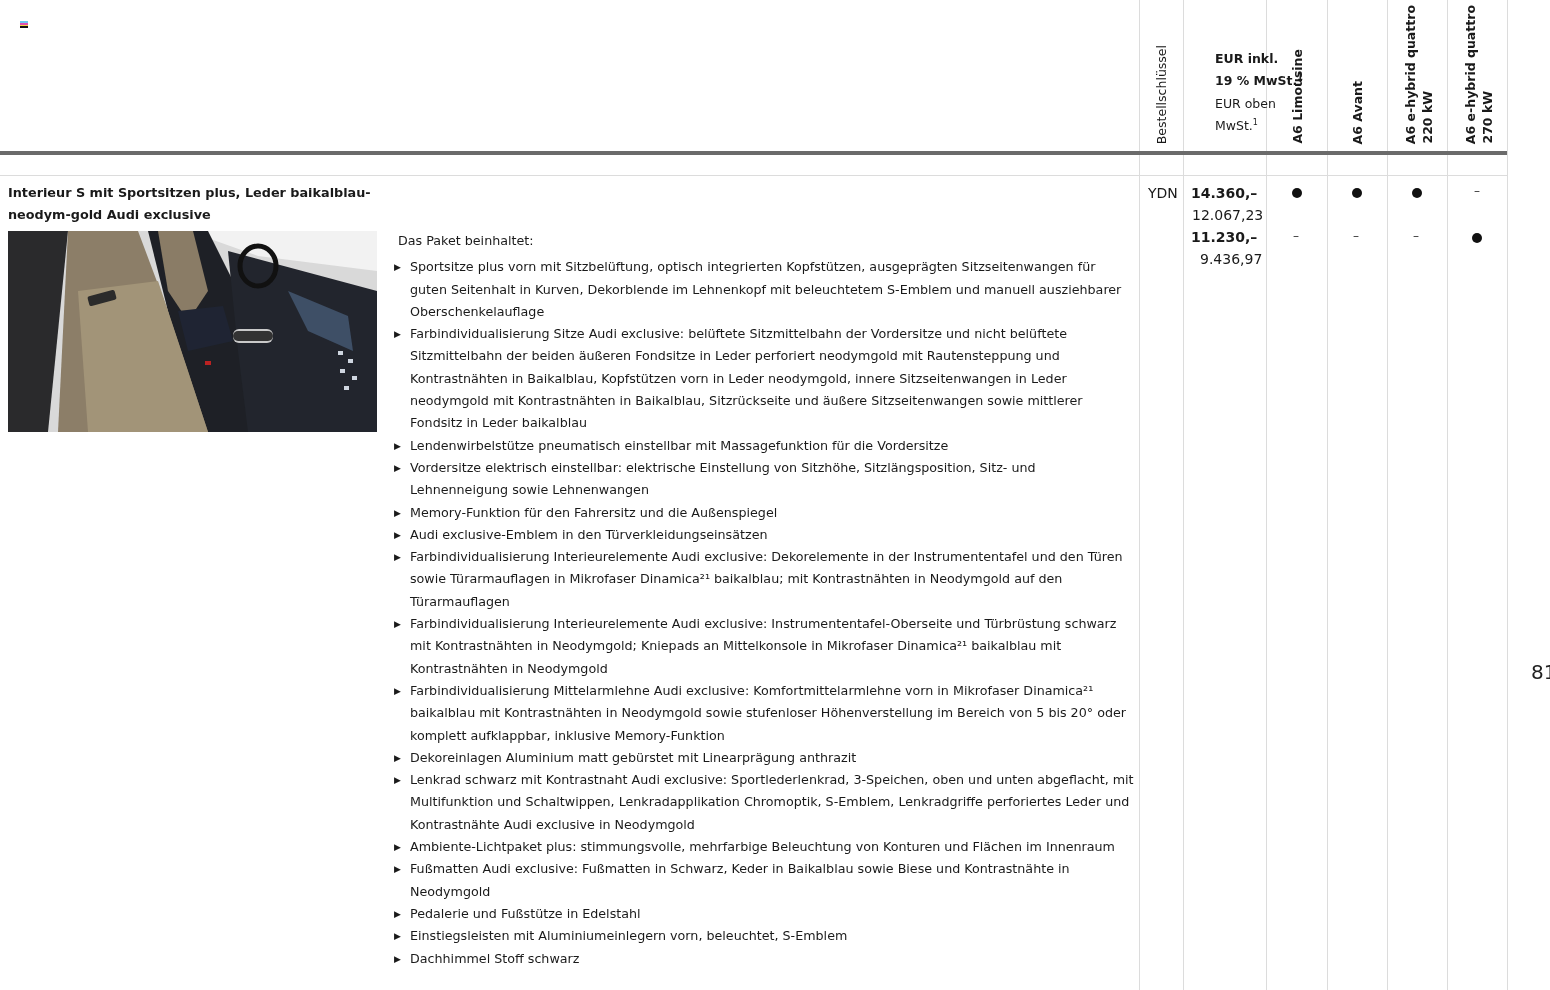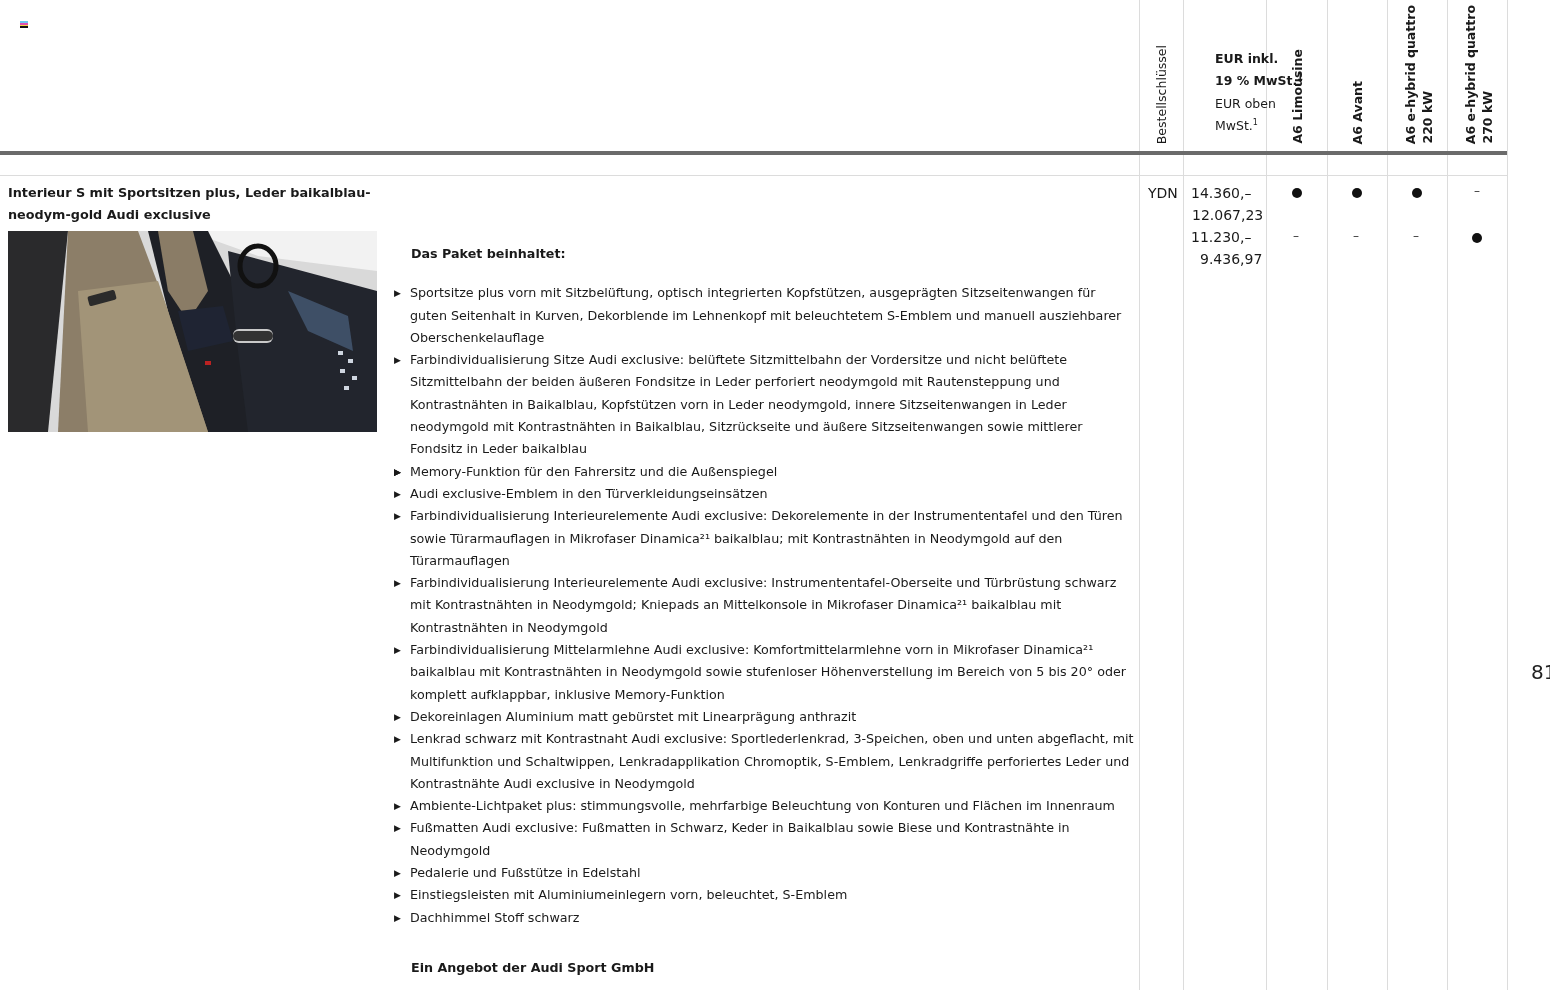--- a/index.html
+++ b/index.html
@@ -14,27 +14,27 @@
            font-size:12.5px; line-height:17px; white-space:nowrap; }
   .vtext.bold { font-weight:bold; }
   .price-head { position:absolute; left:1187px; top:48px; font-size:12.5px; line-height:22.3px;margin-left:28px; }
   .price-head .b { font-weight:bold; }
   .sup { font-size:8px; vertical-align:super; line-height:0; }
   .item-title { position:absolute; left:8px; top:182px; width:380px; font-size:12.8px;
                 font-weight:bold; line-height:22.3px; }
   .photo { position:absolute; left:8px; top:231px; width:369px; height:201px; overflow:hidden;
            background:linear-gradient(120deg,#2a2a2e 0%,#3b3a3a 20%,#8a7d68 35%,#9a8c74 45%,#3a3c44 60%,#1e2028 75%,#2b2e36 100%); }
   .desc { position:absolute; left:394px; top:226px; width:740px; font-size:12.7px; line-height:22.3px; }
-  .desc p { margin:17px;font-weight:bold; }
+  .desc p { margin:4px; }
   .desc ul { list-style:none; margin:0; padding:0; }
   .desc li { position:relative; padding-left:16px; }
   .desc li .tri { position:absolute; left:0; top:0; font-size:9px; }
   .desc .gap { height:11px; }
   .cell { position:absolute; font-size:14px; line-height:22.3px; }
-  .bold { font-weight:normal; }
+  .bold { font-weight:bold; }
   .dot { position:absolute; width:10px; height:10px; border-radius:50%; background:#111; }
   .dash { position:absolute; font-size:12px; color:#333; }
   .page-num { position:absolute; left:1531px; top:660px; font-size:20px; color:#222; }
 </style>
 </head>
 <body>
 
 <div class="logo-mark">
   <span style="background:#6ec6f0"></span>
     <span style="background:#e04fb0"></span>
@@ -96,22 +96,22 @@
     <rect x="80" y="62" width="28" height="10" rx="2" fill="#2b2b2b" transform="rotate(-15 94 67)"></rect>
     <rect x="197" y="130" width="6" height="4" fill="#b22"></rect>
   </svg>
 </div>
 
 <div class="desc">
   <p>Das Paket beinhaltet:</p>
   <ul>
     <li><span class="tri">▶</span><span>Sportsitze plus vorn mit Sitzbelüftung, optisch integrierten Kopfstützen, ausgeprägten Sitzseitenwangen für guten Seitenhalt in Kurven, Dekorblende im Lehnenkopf mit beleuchtetem S-Emblem und manuell ausziehbarer Oberschenkelauflage</span></li>
     <li><span class="tri">▶</span><span>Farbindividualisierung Sitze Audi exclusive: belüftete Sitzmittelbahn der Vordersitze und nicht belüftete Sitzmittelbahn der beiden äußeren Fondsitze in Leder perforiert neodymgold mit Rautensteppung und Kontrastnähten in Baikalblau, Kopfstützen vorn in Leder neodymgold, innere Sitzseitenwangen in Leder neodymgold mit Kontrastnähten in Baikalblau, Sitzrückseite und äußere Sitzseitenwangen sowie mittlerer Fondsitz in Leder baikalblau</span></li>
-    <li><span class="tri">▶</span></li>
-    <li><span class="tri">▶</span></li>
+    <li><span class="tri">▶</span><span>Lendenwirbelstütze pneumatisch einstellbar mit Massagefunktion für die Vordersitze</span></li>
+    <li><span class="tri">▶</span><span>Vordersitze elektrisch einstellbar: elektrische Einstellung von Sitzhöhe, Sitzlängsposition, Sitz- und Lehnenneigung sowie Lehnenwangen</span></li>
     <li><span class="tri">▶</span><span>Memory-Funktion für den Fahrersitz und die Außenspiegel</span></li>
     <li><span class="tri">▶</span><span>Audi exclusive-Emblem in den Türverkleidungseinsätzen</span></li>
     <li><span class="tri">▶</span><span>Farbindividualisierung Interieurelemente Audi exclusive: Dekorelemente in der Instrumententafel und den Türen sowie Türarmauflagen in Mikrofaser Dinamica²¹ baikalblau; mit Kontrastnähten in Neodymgold auf den Türarmauflagen</span></li>
     <li><span class="tri">▶</span><span>Farbindividualisierung Interieurelemente Audi exclusive: Instrumententafel-Oberseite und Türbrüstung schwarz mit Kontrastnähten in Neodymgold; Kniepads an Mittelkonsole in Mikrofaser Dinamica²¹ baikalblau mit Kontrastnähten in Neodymgold</span></li>
     <li><span class="tri">▶</span><span>Farbindividualisierung Mittelarmlehne Audi exclusive: Komfortmittelarmlehne vorn in Mikrofaser Dinamica²¹ baikalblau mit Kontrastnähten in Neodymgold sowie stufenloser Höhenverstellung im Bereich von 5 bis 20° oder komplett aufklappbar, inklusive Memory-Funktion</span></li>
     <li><span class="tri">▶</span><span>Dekoreinlagen Aluminium matt gebürstet mit Linearprägung anthrazit</span></li>
     <li><span class="tri">▶</span><span>Lenkrad schwarz mit Kontrastnaht Audi exclusive: Sportlederlenkrad, 3-Speichen, oben und unten abgeflacht, mit Multifunktion und Schaltwippen, Lenkradapplikation Chromoptik, S-Emblem, Lenkradgriffe perforiertes Leder und Kontrastnähte Audi exclusive in Neodymgold</span></li>
     <li><span class="tri">▶</span><span>Ambiente-Lichtpaket plus: stimmungsvolle, mehrfarbige Beleuchtung von Konturen und Flächen im Innenraum</span></li>
     <li><span class="tri">▶</span><span>Fußmatten Audi exclusive: Fußmatten in Schwarz, Keder in Baikalblau sowie Biese und Kontrastnähte in Neodymgold</span></li>
     <li><span class="tri">▶</span><span>Pedalerie und Fußstütze in Edelstahl</span></li>

